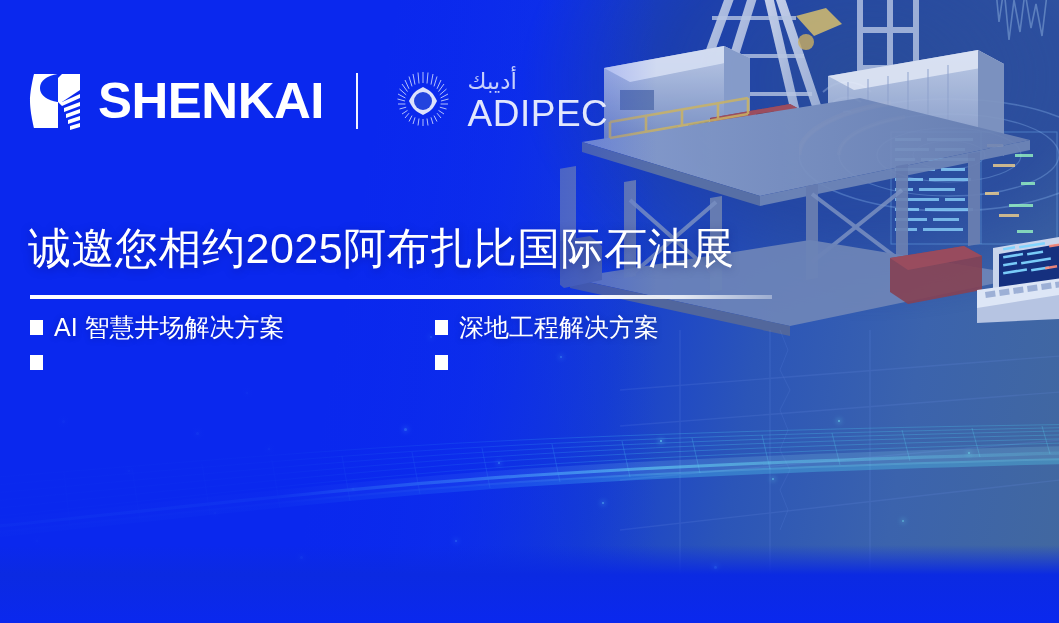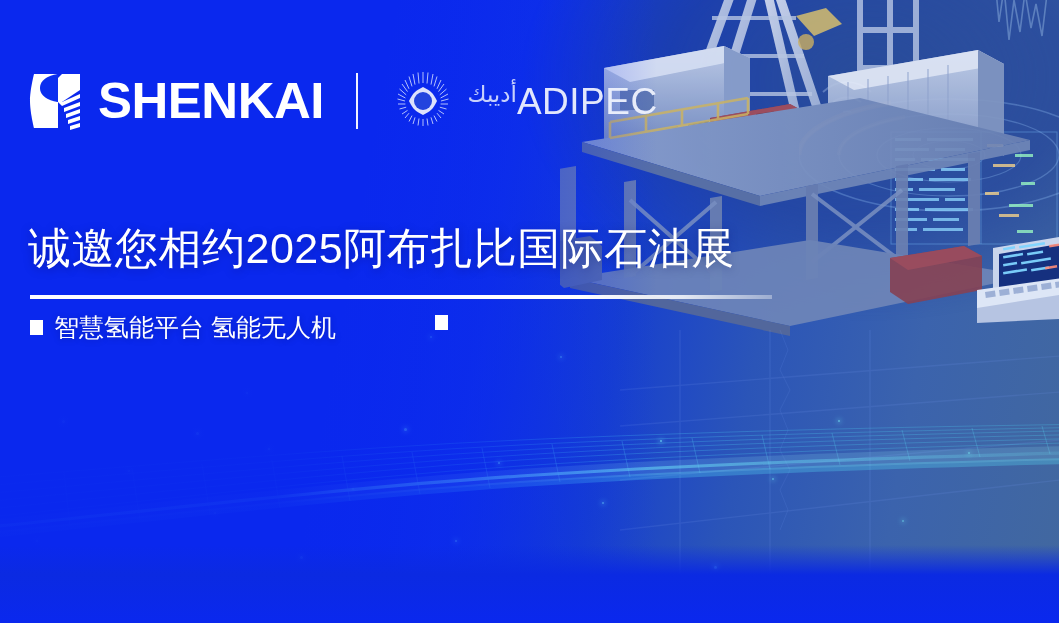--- a/index.html
+++ b/index.html
@@ -193,21 +193,21 @@
     display: flex;
     align-items: center;
     gap: 14px;
     opacity: .93;
   }
   .adipec-mark { width: 62px; height: 62px; }
   .adipec-mark svg { width:100%; height:100%; display:block; }
 
   .adipec-text {
     display: flex;
-    flex-direction: row;
+    flex-direction: column;
     justify-content: center;
     line-height: 1;
   }
   .adipec-ar {
     color: #e8edff;
     font-size: 23px;
     letter-spacing: 1px;
     text-align: left;
     direction: rtl;
     margin-bottom: 2px;
@@ -661,26 +661,39 @@
           <span class="adipec-en">ADIPEC</span>
         </span>
       </div>
     </div>
 
     <div class="headline">诚邀您相约2025阿布扎比国际石油展</div>
 
     <div class="rule"></div>
 
     <div class="features">
-
       <div class="feat-row">
         <div class="feat-col-left">
           <div class="feat">
             <span class="bullet"></span>
-            <span>智慧氢能平台  氢能无人机</span>
+            <span>AI 智慧井场解决方案</span>
+          </div>
+        </div>
+        <div class="feat-col-right">
+          <div class="feat">
+            <span class="bullet"></span>
+            <span>深地工程解决方案</span>
+          </div>
+        </div>
+      </div>
+
+      <div class="feat-row">
+        <div class="feat-col-left">
+          <div class="feat">
+            <span class="bullet"></span>
           </div>
         </div>
         <div class="feat-col-right">
           <div class="feat">
             <span class="bullet"></span>
           </div>
         </div>
       </div>
     </div>
 

